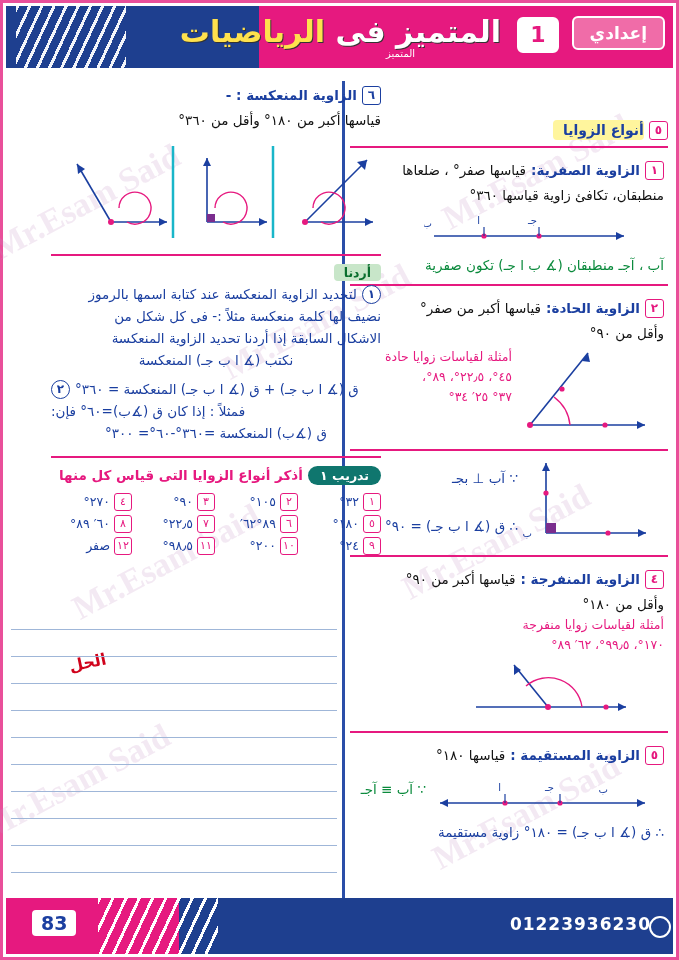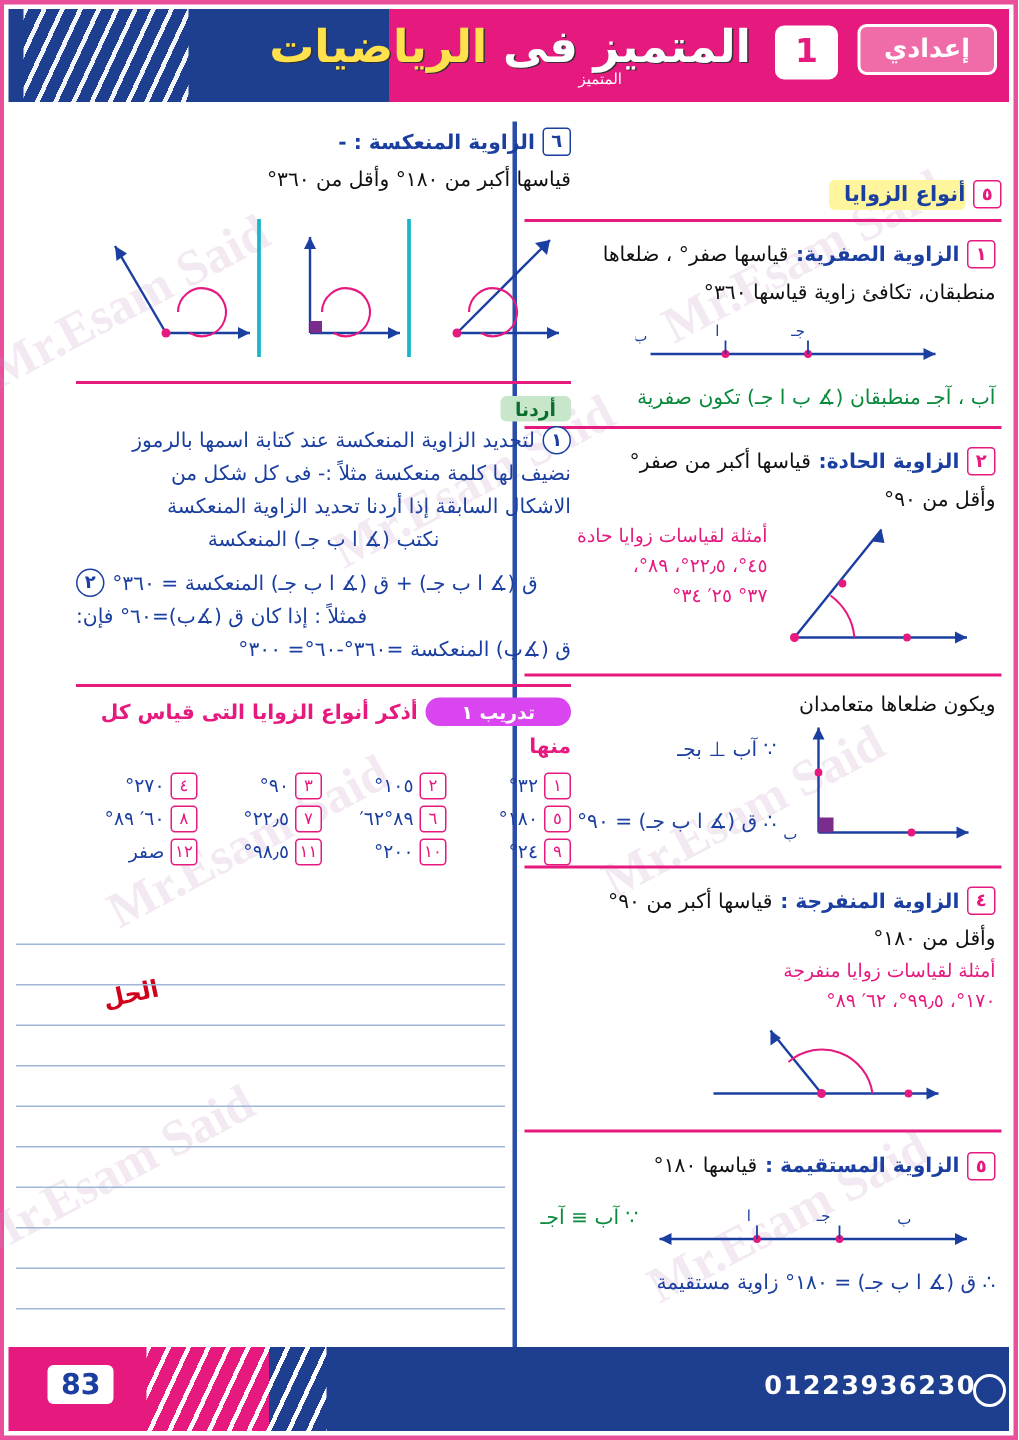--- a/index.html
+++ b/index.html
@@ -99,22 +99,22 @@
   .fig{position:relative;margin:4px 0;}
 
   
   .note-label{
     display:inline-block;background:#c8e6c9;color:#0a6e2e;
     border-radius:4px;padding:1px 10px;font-size:12.5px;font-weight:bold;
   }
 
   
   .drill{
-    display:inline-block;background:#d946ef;color:#fff;border-radius:11px;
-    padding:2px 24px;font-size:12.5px;font-weight:bold;
+    display:inline-block;background:#0f766e;color:#fff;border-radius:11px;
+    padding:2px 12px;font-size:12.5px;font-weight:bold;
   }
 
   
   .ans-grid{direction:rtl;display:grid;grid-template-columns:repeat(4,1fr);gap:4px 2px;margin-top:6px;}
   .ans-cell{font-size:12.5px;color:#1b3fa0;display:flex;align-items:center;gap:4px;justify-content:flex-start;}
   .ans-num{
     display:inline-block;min-width:16px;height:16px;line-height:16px;text-align:center;
     border:1.5px solid #e6197f;color:#e6197f;border-radius:3px;font-size:11px;background:#fff;
   }
 
@@ -229,21 +229,20 @@
         <div class="txt-pink" style="position:absolute;right:152px;top:2px;width:160px;">
           <div>أمثلة لقياسات زوايا حادة</div>
           <div>٤٥°، ٢٢٫٥°، ٨٩°،</div>
           <div>٣٧° ٢٥′ ٣٤°</div>
         </div>
       </div>
     </div>
     <hr class="hr-pink">
 
     <div class="blk">
-      <div class="txt-blk">ويكون ضلعاها متعامدان</div>
       <div style="position:relative;height:88px;">
         <svg width="140" height="88" viewBox="0 0 140 88" style="position:absolute;right:6px;top:0;">
           <line x1="28" y1="74" x2="128" y2="74" stroke="#1b3fa0" stroke-width="1.6"></line>
           <polygon points="128,74 120,70 120,78" fill="#1b3fa0"></polygon>
           <line x1="28" y1="74" x2="28" y2="4" stroke="#1b3fa0" stroke-width="1.6"></line>
           <polygon points="28,4 24,12 32,12" fill="#1b3fa0"></polygon>
           <rect x="28" y="64" width="10" height="10" fill="#7b2d8e"></rect>
           <circle cx="90" cy="74" r="2.6" fill="#e6197f"></circle>
           <circle cx="28" cy="34" r="2.6" fill="#e6197f"></circle>
           <text x="14" y="78" font-size="10" fill="#1b3fa0">ب</text>
@@ -361,21 +360,21 @@
       <div class="txt">الاشكال السابقة إذا أردنا تحديد الزاوية المنعكسة</div>
       <div class="txt" style="text-align:center;">نكتب (∡ ا ب جـ) المنعكسة</div>
     </div>
 
     <div style="text-align:right;margin-top:6px;">
       <div style="text-align:left;">
         <span class="txt">ق (∡ ا ب جـ) + ق (∡ ا ب جـ) المنعكسة = ٣٦٠°</span>
         <span class="sq-b" style="border-radius:50%;">٢</span>
       </div>
       <div class="txt" style="text-align:left;">فمثلاً : إذا كان ق (∡ب)=٦٠° فإن:</div>
-      <div class="txt" style="text-align:right;">ق (∡ب) المنعكسة =٣٦٠°-٦٠°= ٣٠٠°</div>
+      <div class="txt" style="text-align:center;">ق (∡ب) المنعكسة =٣٦٠°-٦٠°= ٣٠٠°</div>
     </div>
 
     <hr class="hr-pink" style="margin-top:12px;">
 
     <div style="text-align:right;">
       <span class="drill">
         <span>تدريب</span>
         <span>١</span>
       </span>
       <span class="txt" style="font-weight:bold;color:#e6197f">أذكر أنواع الزوايا التى قياس كل منها</span>

